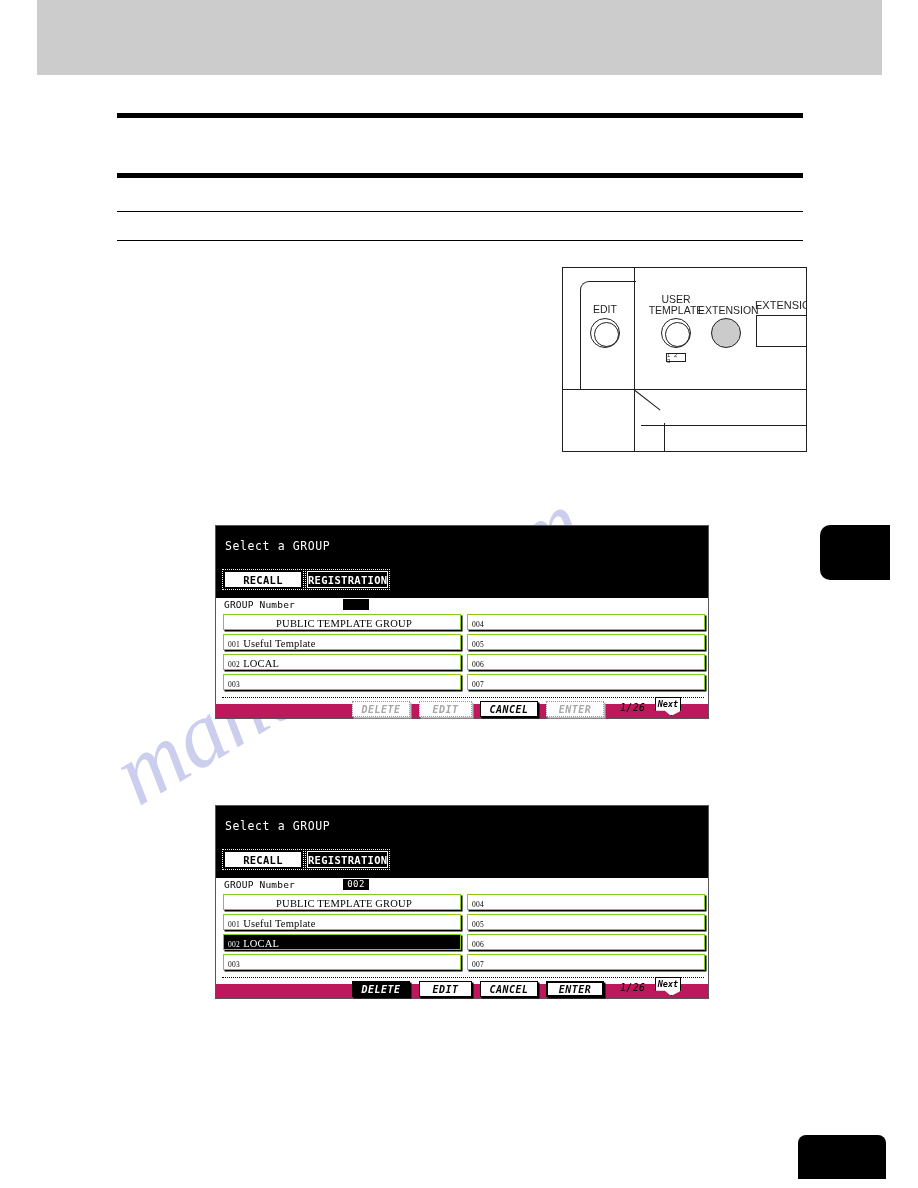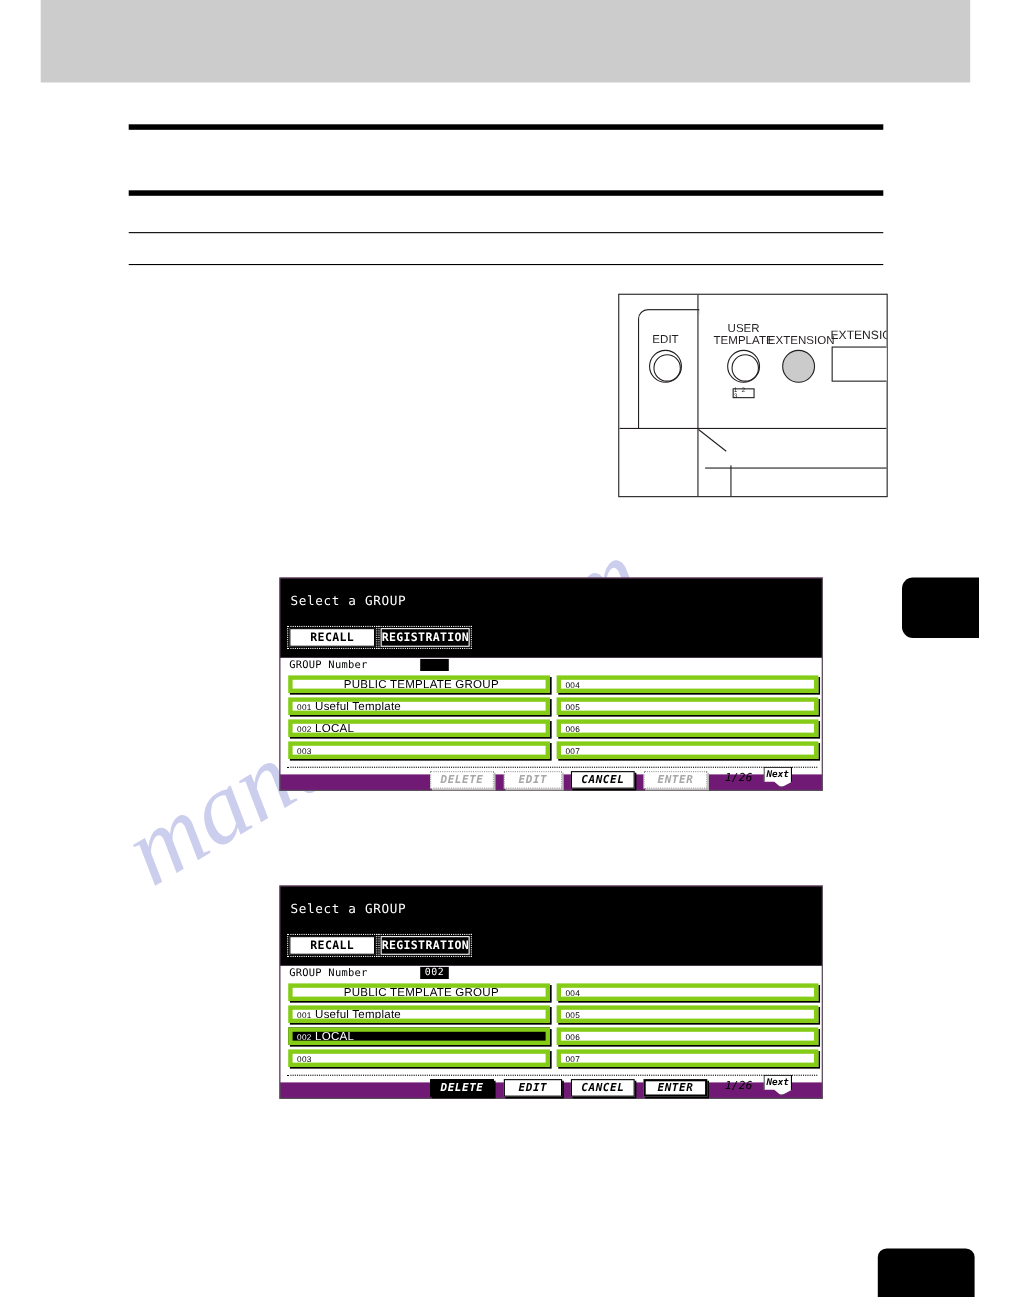--- a/index.html
+++ b/index.html
@@ -163,26 +163,25 @@
     height: 1px;
     background: #231f20;
     transform-origin: left center;
   }
 
   
   .lcd {
     position: absolute;
     width: 494px;
     height: 194px;
-    background: #701a75;
+    background: #be185d;
     border: 1px solid #555555;
     box-sizing: border-box;
     font-family: "DejaVu Sans Mono", monospace;
     z-index: 8;
-    margin-left: 39px;
   }
   #lcd-1 { left: 215px; top: 525px; }
   #lcd-2 { left: 215px; top: 805px; }
 
   .lcd-title-bar {
     position: absolute;
     left: 0; top: 0;
     width: 100%;
     height: 72px;
     background: #000000;
@@ -277,28 +276,28 @@
     width: 238px;
   }
   .col-left  { left: 1px; }
   .col-right { left: 245px; }
 
   .grp-row {
     position: relative;
     height: 16px;
     margin-bottom: 4px;
     background: #ffffff;
-    border: 4px solid #84cc16;
+    border: 1px solid #84cc16;
     box-sizing: border-box;
     box-shadow: 1.5px 1.5px 0 0 #000000;
     display: flex;
-    align-items: center;
+    align-items: flex-end;
     font-size: 10px;
     color: #000000;
-    font-family: Liberation Sans, sans-serif;
+    font-family: Liberation Serif, serif;
     overflow: hidden;
   }
   .grp-row.selected {
     background: #000000;
     color: #ffffff;
   }
   .grp-row.center {
     justify-content: center;
     letter-spacing: .8px;
   }

